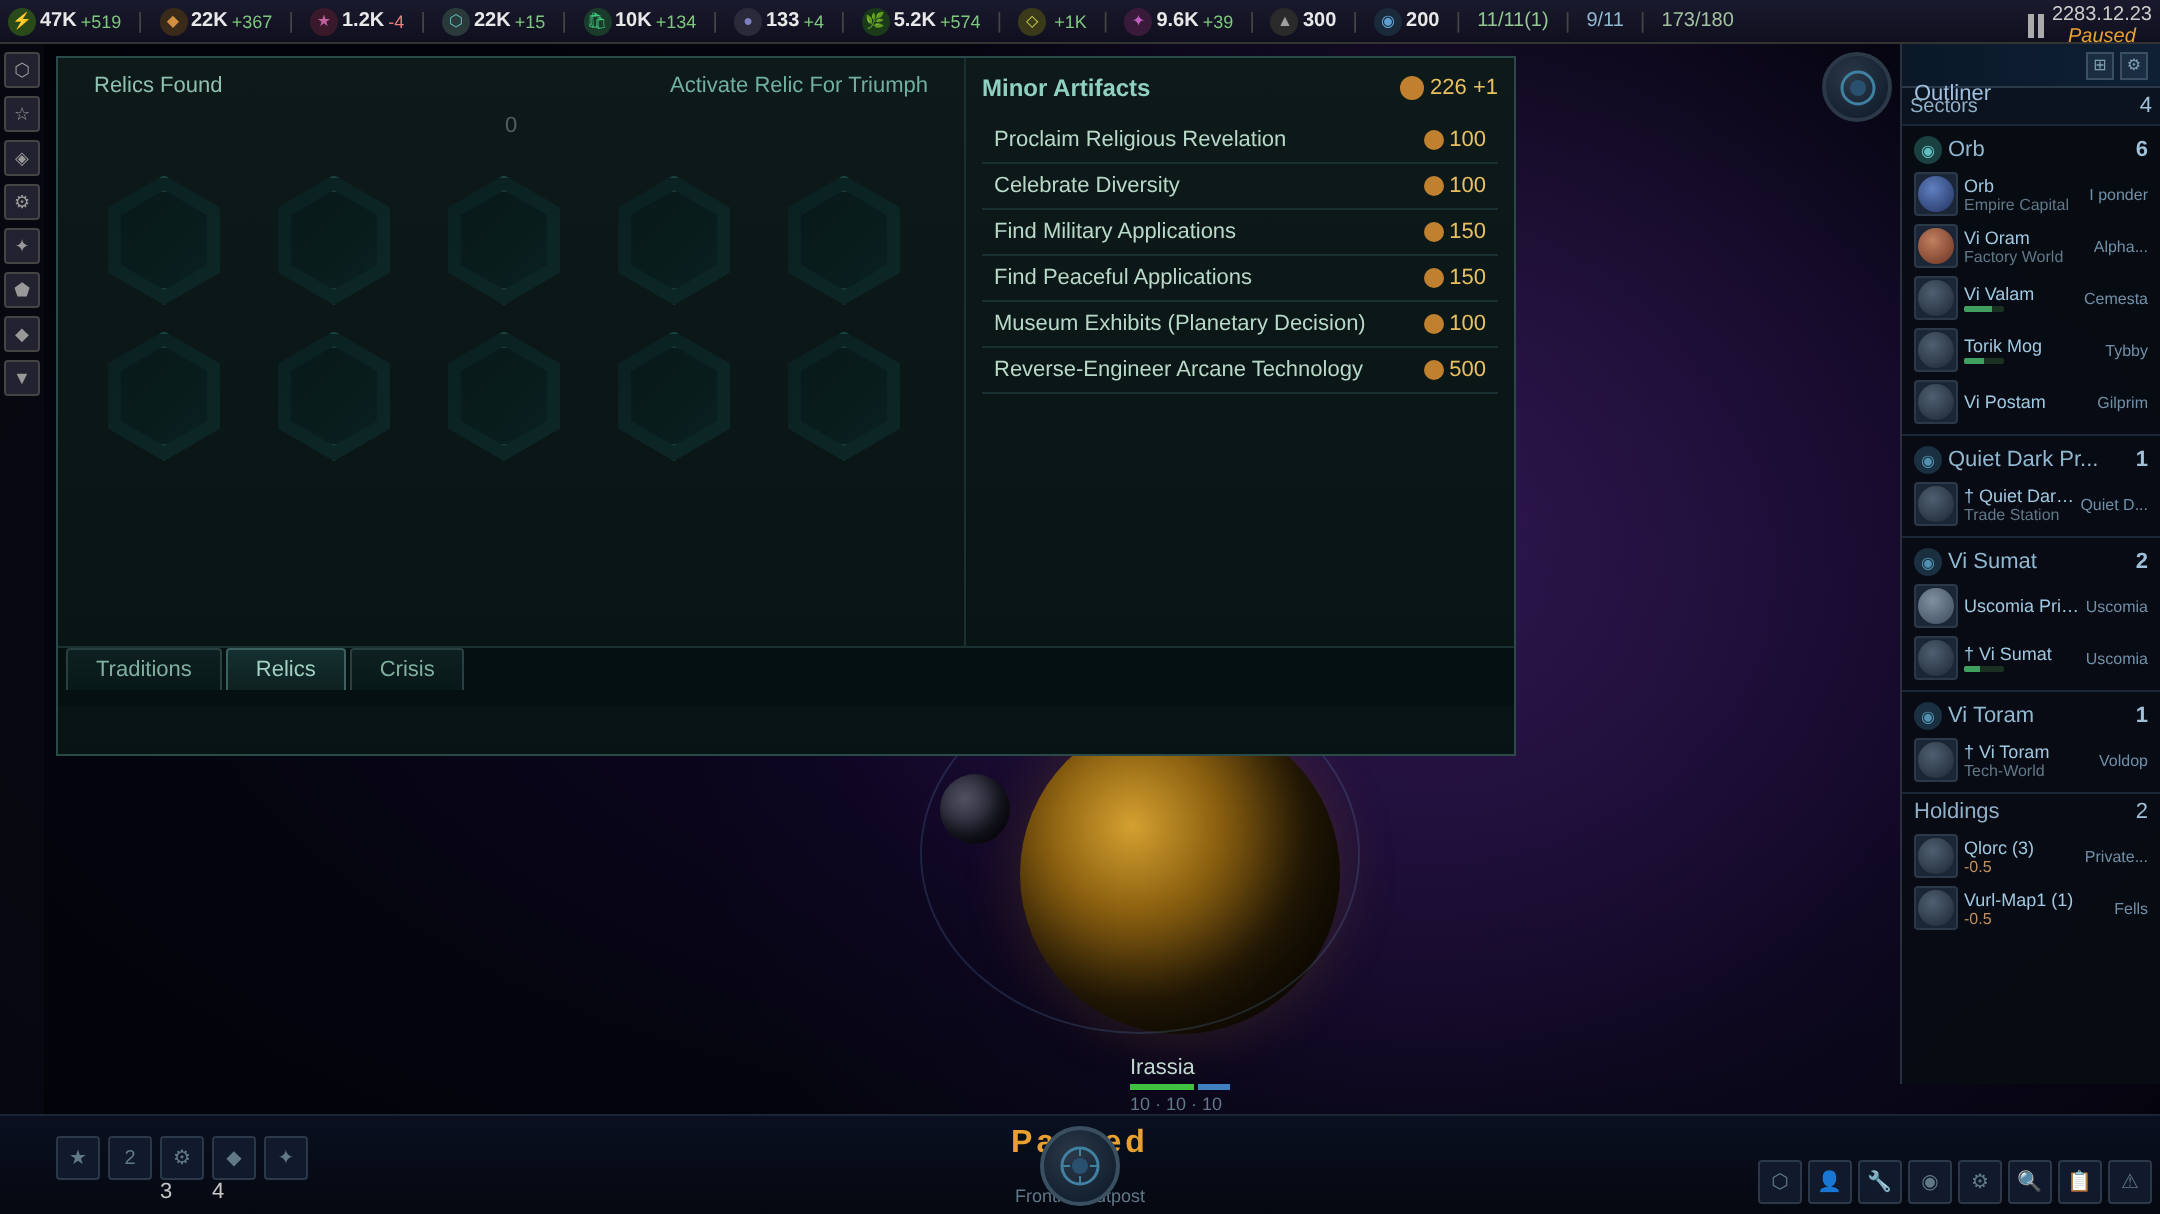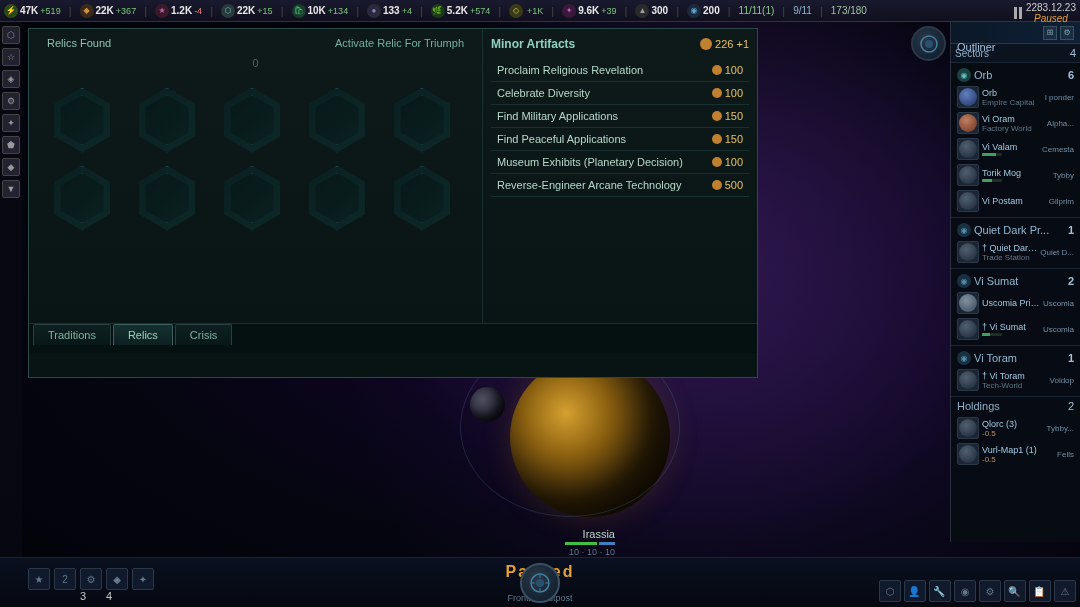--- a/index.html
+++ b/index.html
@@ -812,21 +812,21 @@
     <button class="tab-btn">Crisis</button>
   </div>
 </div>
 
 <div class="planet-area" style="bottom:90px; left:510px;">
   <div style="position:relative;">
     <div class="small-planet"></div>
 
     <div class="orbital-ring" style="width:220px; height:180px; margin-left:-20px; margin-top:-10px;"></div>
     <div class="planet-circle"></div>
-    <div style="position:absolute; bottom:-40px; left:50%; transform:translateX(-50%); text-align:right; white-space:nowrap;">
+    <div style="position:absolute; bottom:-40px; left:50%; transform:translateX(-50%); text-align:left; white-space:nowrap;">
       <div style="color:#c0d8d0; font-size:11px;">Irassia</div>
       <div style="display:flex; gap:2px; height:3px; width:50px; margin: 2px auto;">
         <div style="flex:4; background:#40c040;"></div>
         <div style="flex:2; background:#4080c0;"></div>
       </div>
       <div style="color:#607888; font-size:9px;">10 · 10 · 10</div>
     </div>
   </div>
 </div>
 
@@ -1000,21 +1000,21 @@
       <span class="holdings-count">2</span>
     </div>
     <div class="outliner-item">
       <div class="item-avatar">
           <div class="avatar-inner avatar-dark"></div>
         </div>
       <div class="item-info">
         <div class="item-name">Qlorc (3)</div>
         <div class="item-sub" style="color:#c09060;">-0.5</div>
       </div>
-      <span class="item-tag">Tybby...</span>
+      <span class="item-tag">Private...</span>
     </div>
     <div class="outliner-item">
       <div class="item-avatar">
           <div class="avatar-inner avatar-dark"></div>
         </div>
       <div class="item-info">
         <div class="item-name">Vurl-Map1 (1)</div>
         <div class="item-sub" style="color:#c09060;">-0.5</div>
       </div>
       <span class="item-tag">Fells</span>

